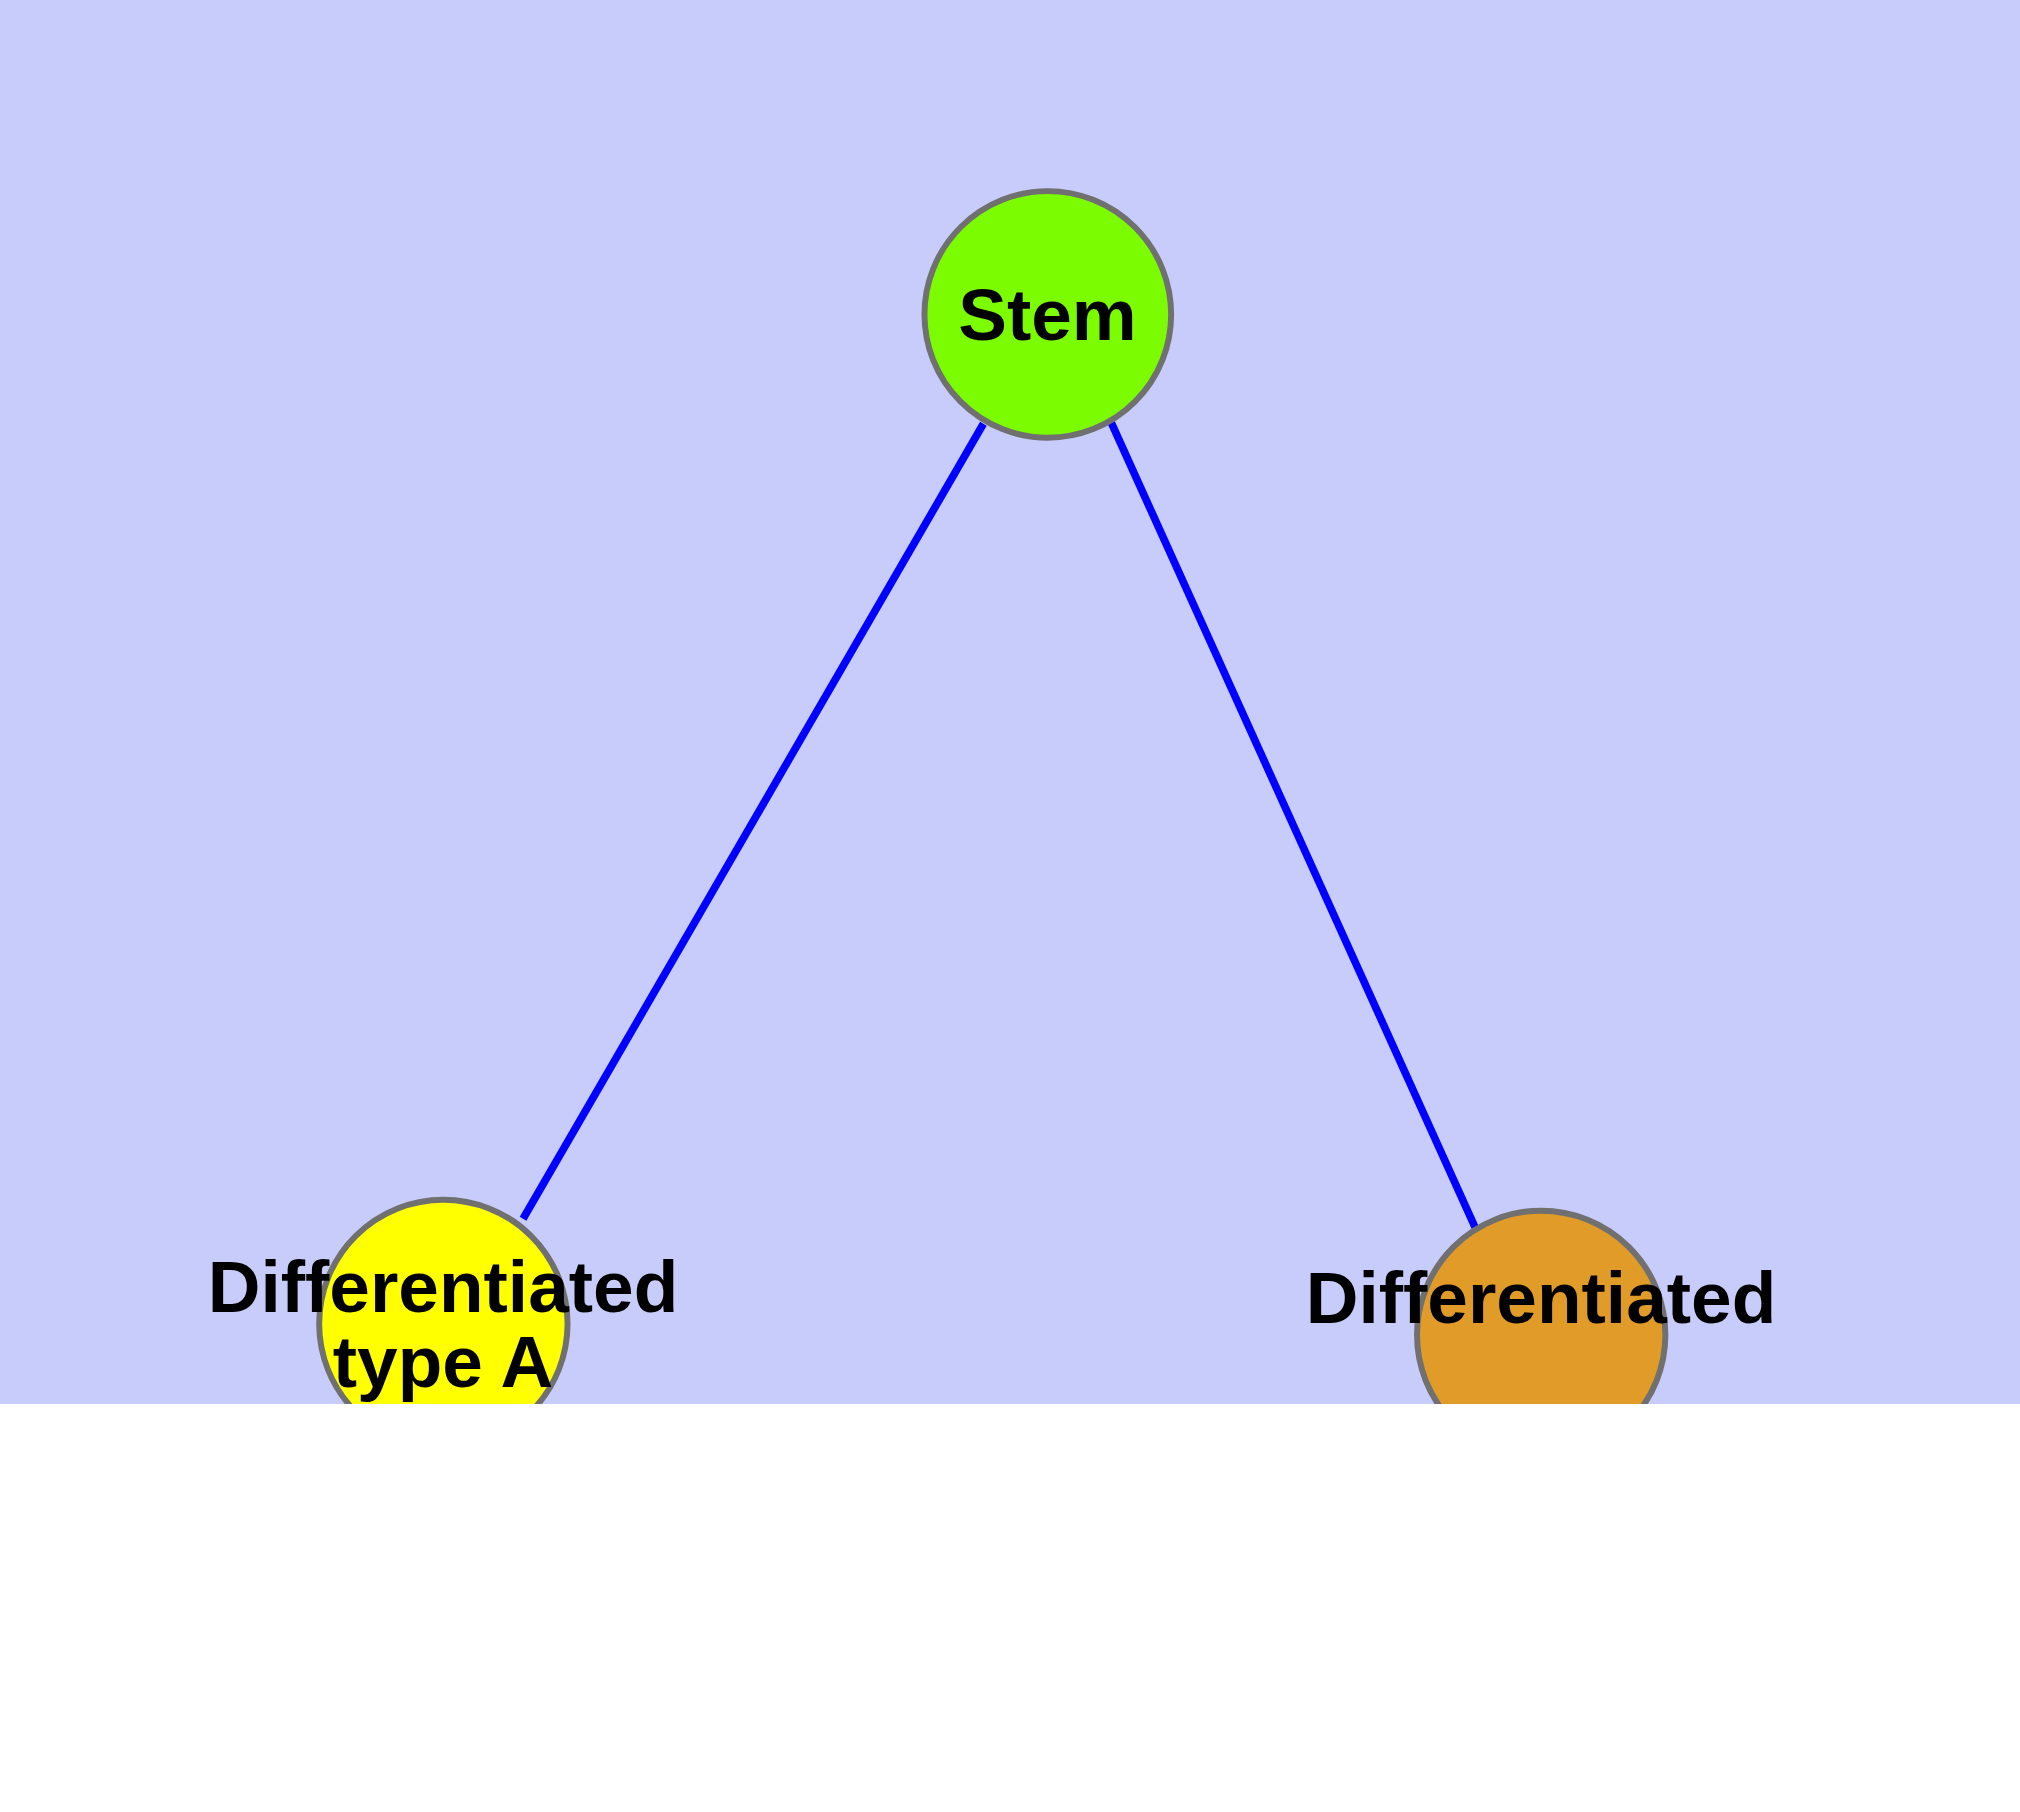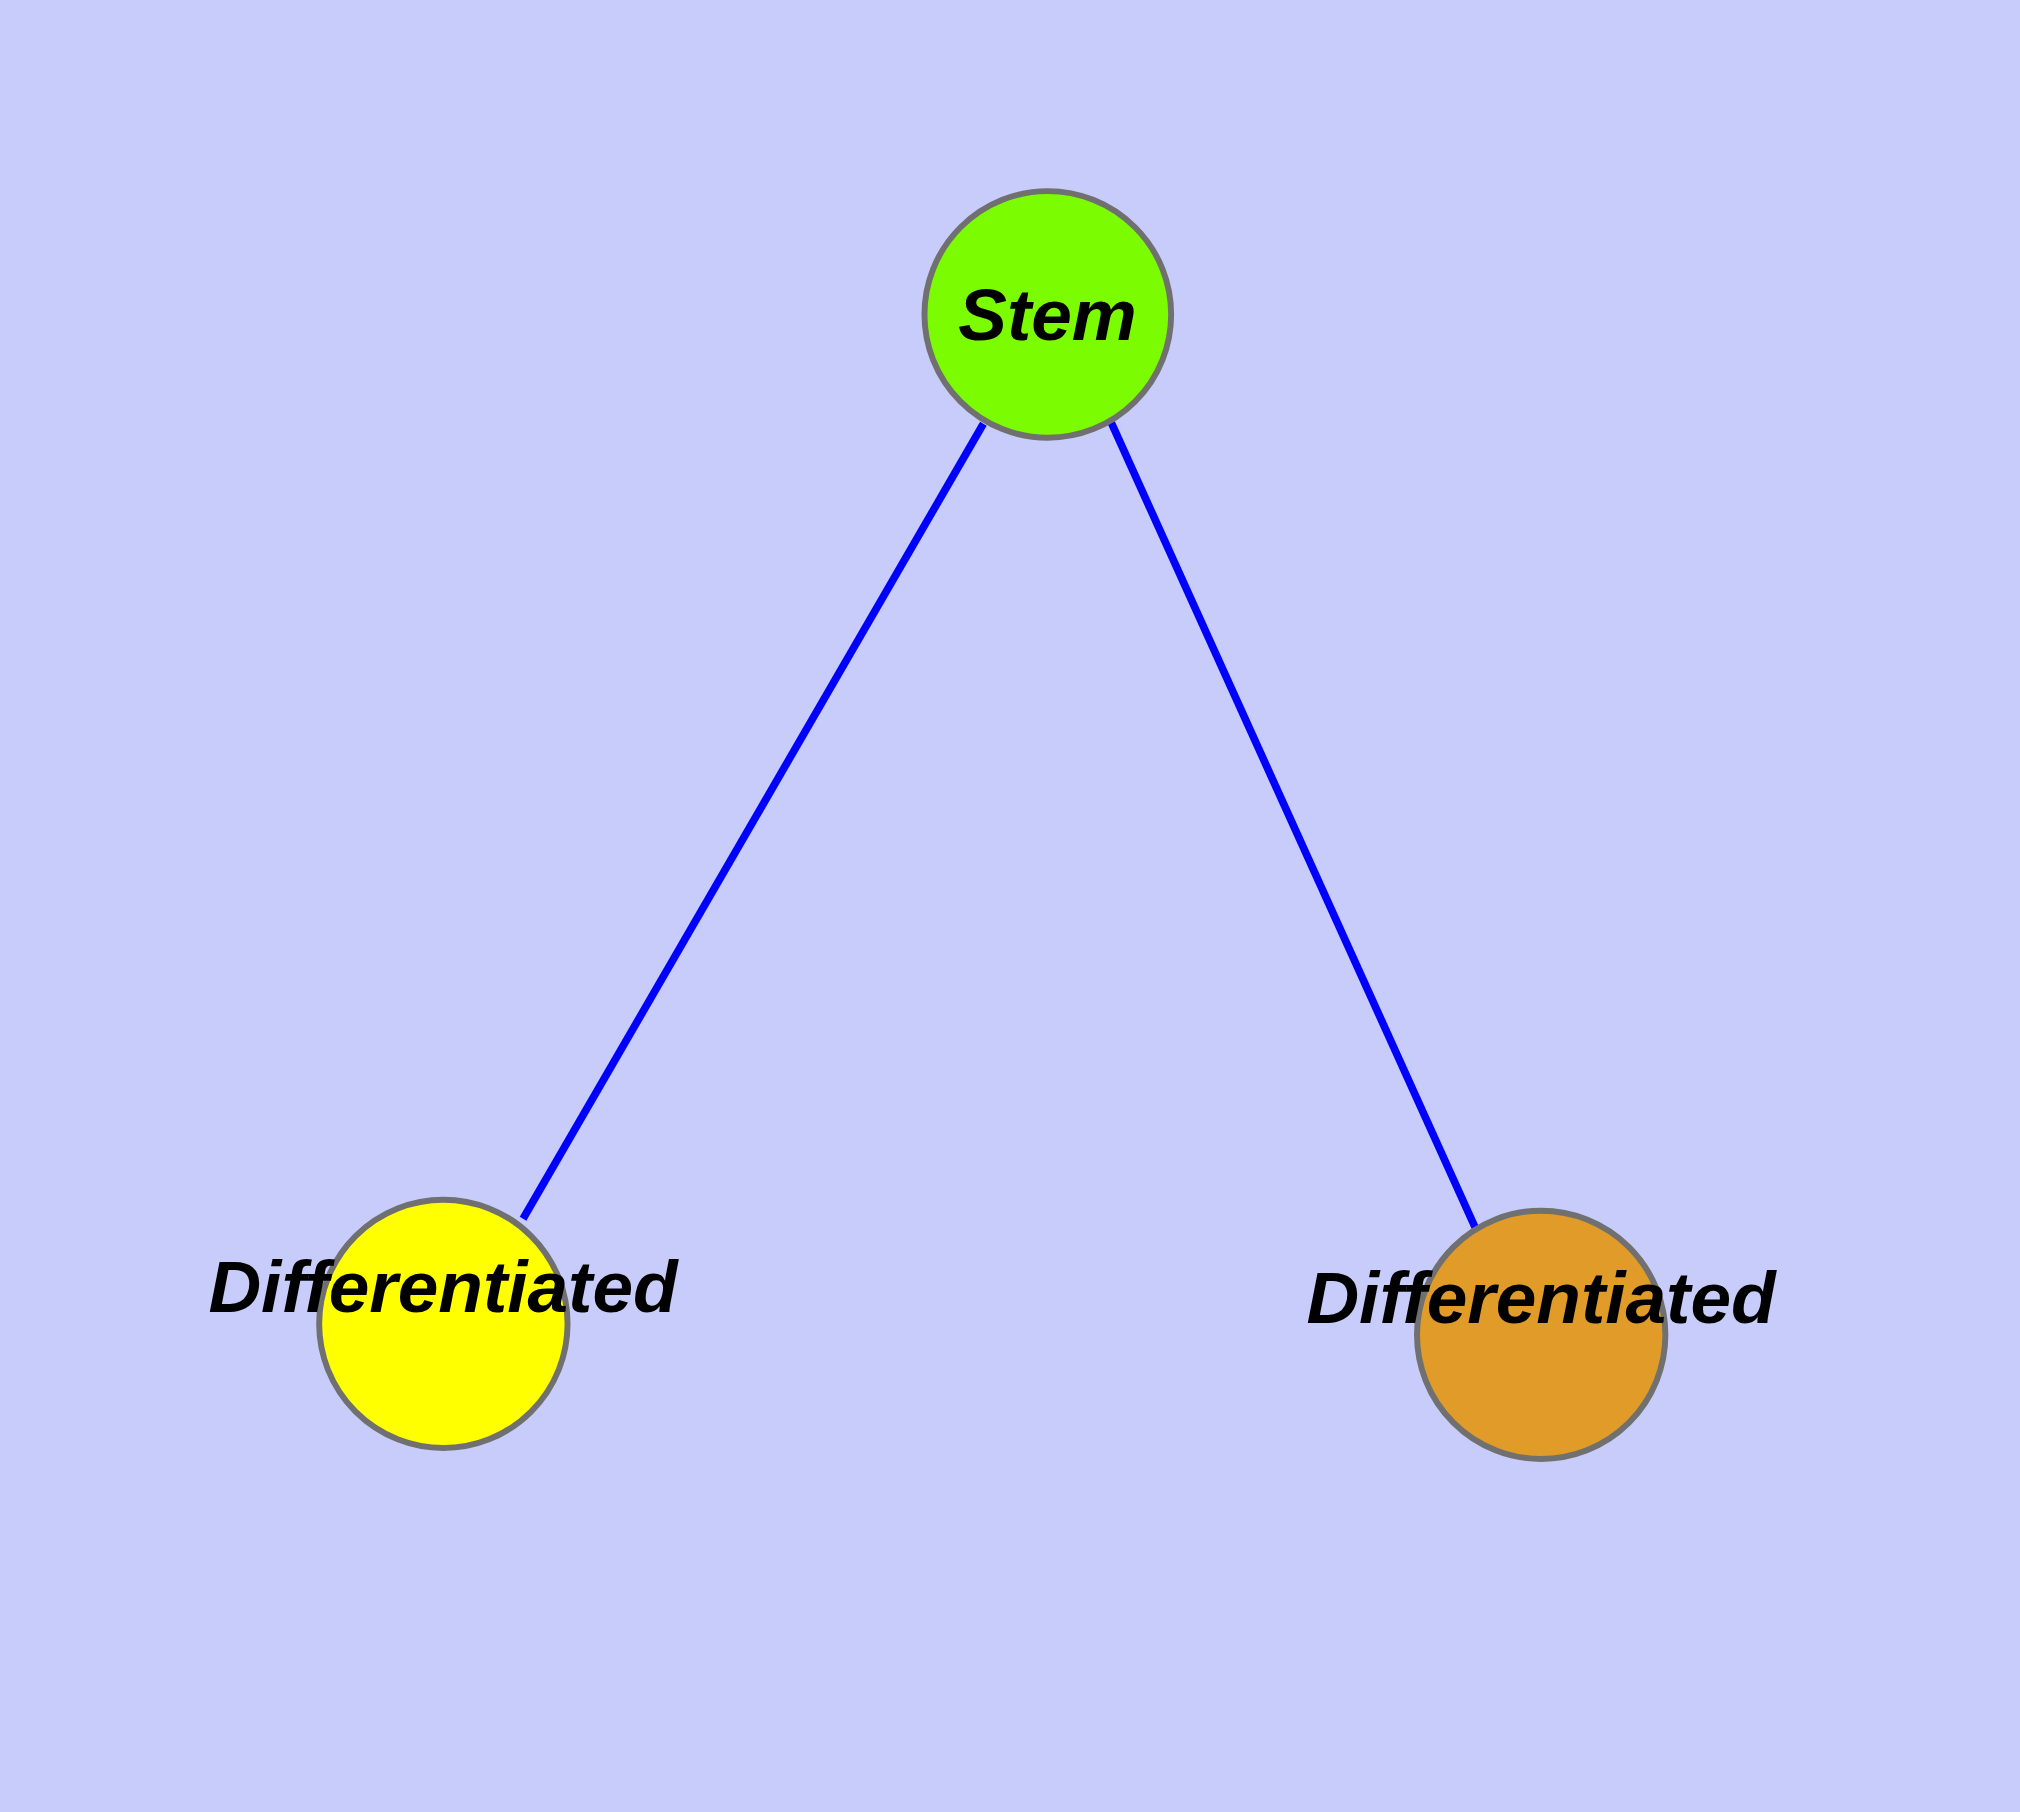--- a/index.html
+++ b/index.html
@@ -33,41 +33,42 @@
     pointer-events: none;
     -webkit-font-smoothing: antialiased;
   }
   .node-label .line {
     display: block;
   }
 </style>
 </head>
 <body>
 
-<div id="canvas" style="width: 2021px; height: 1812px; font-style: italic;">
+<div id="canvas" style="width: 2021px; height: 1404px;">
 
   <svg id="graph-svg" viewBox="0 0 2384 2138" preserveAspectRatio="none" xmlns="http://www.w3.org/2000/svg" style="width: 2021px; height: 1812px;">
     <rect id="bg-rect" x="0" y="0" width="2384" height="2138" fill="#c8ccfa"></rect>
     <g id="edge-layer">
         <line x1="1160" y1="500" x2="617" y2="1438" stroke="#0000ff" stroke-width="9" stroke-linecap="butt"></line>
         <line x1="1311" y1="499" x2="1740" y2="1448" stroke="#0000ff" stroke-width="9" stroke-linecap="butt"></line>
       </g>
     <g id="node-layer">
         <circle cx="1236" cy="371" r="145.5" fill="#7cfc00" stroke="#707070" stroke-width="7"></circle>
         <circle cx="523" cy="1562" r="146.5" fill="#ffff00" stroke="#707070" stroke-width="7"></circle>
         <circle cx="1818" cy="1575" r="146.5" fill="#e09b28" stroke="#707070" stroke-width="7"></circle>
       </g>
   </svg>
 
   <div id="label-layer">
       <div class="node-label" style="font-size: 73px; color: rgb(0, 0, 0); width: 441px; left: 827px; top: 277px;">
         <span class="line">Stem</span>
       </div>
       <div class="node-label" style="font-size: 73px; color: rgb(0, 0, 0); width: 542px; left: 172px; top: 1249px;">
         <span class="line">Differentiated</span>
+        <span class="line">type A</span>
       </div>
       <div class="node-label" style="font-size: 73px; color: rgb(0, 0, 0); width: 542px; left: 1270px; top: 1260px;">
         <span class="line">Differentiated</span>
       </div>
     </div>
 
 </div>
 
 
 </body></html>

